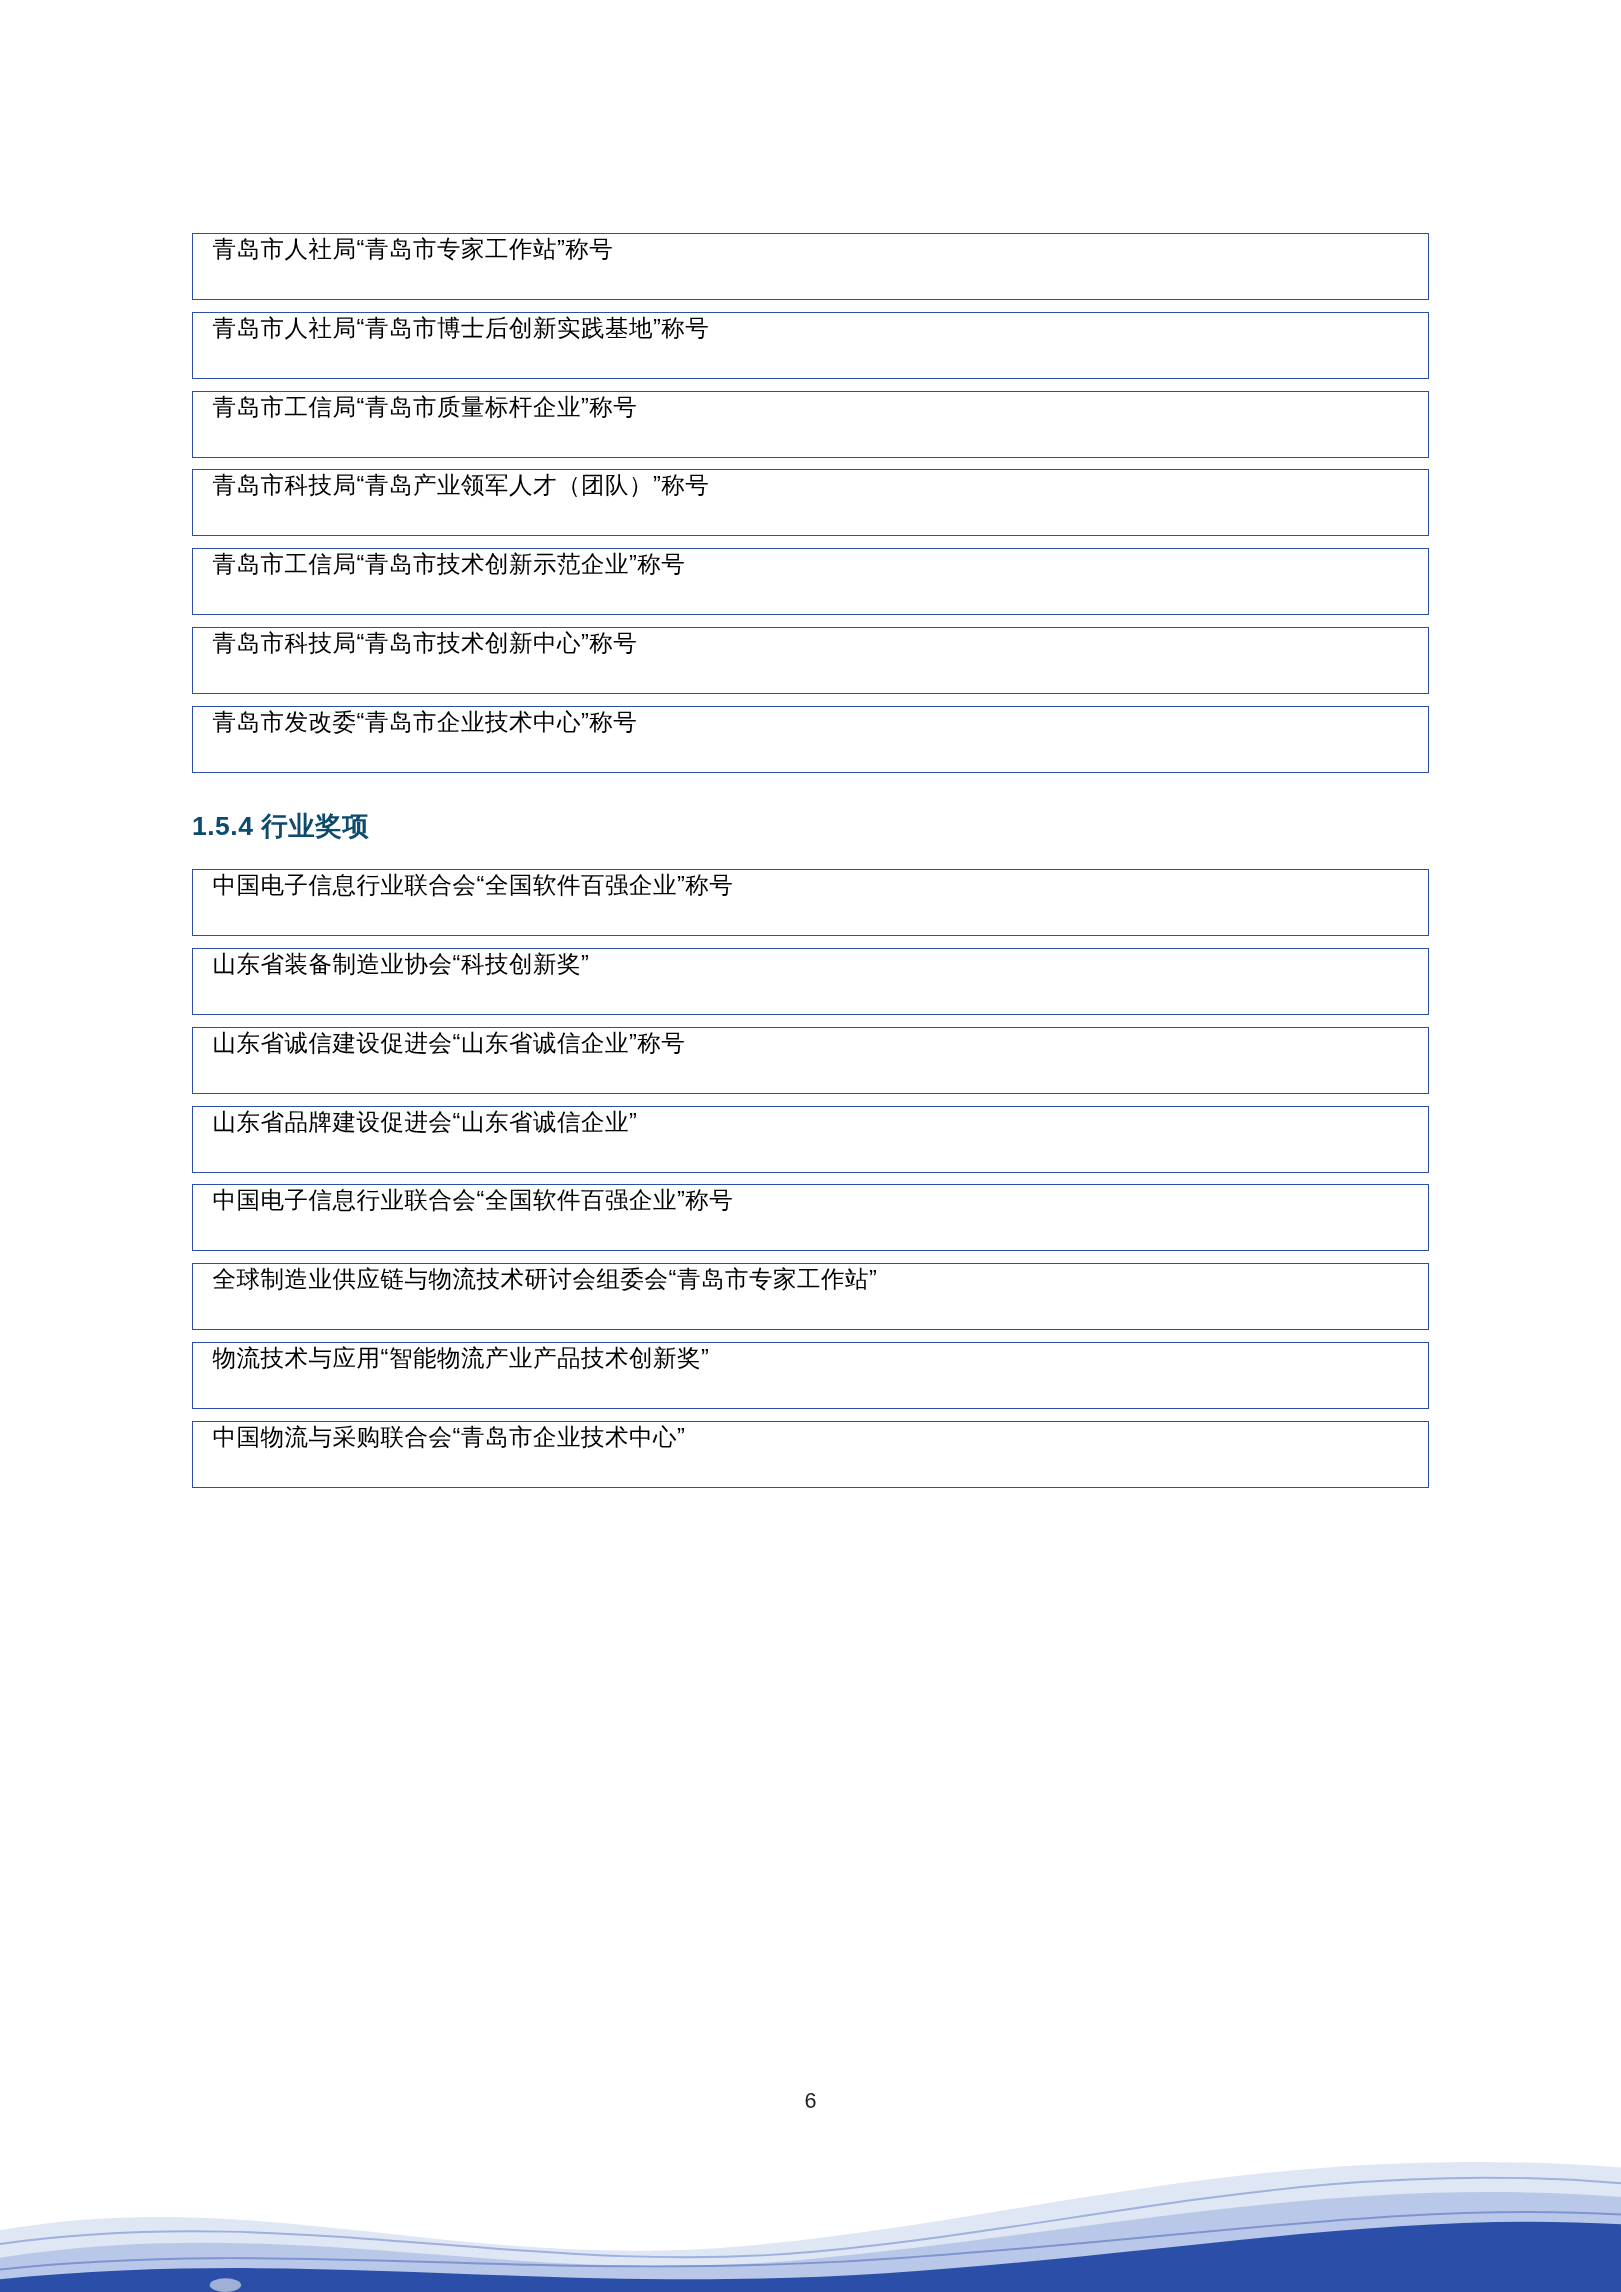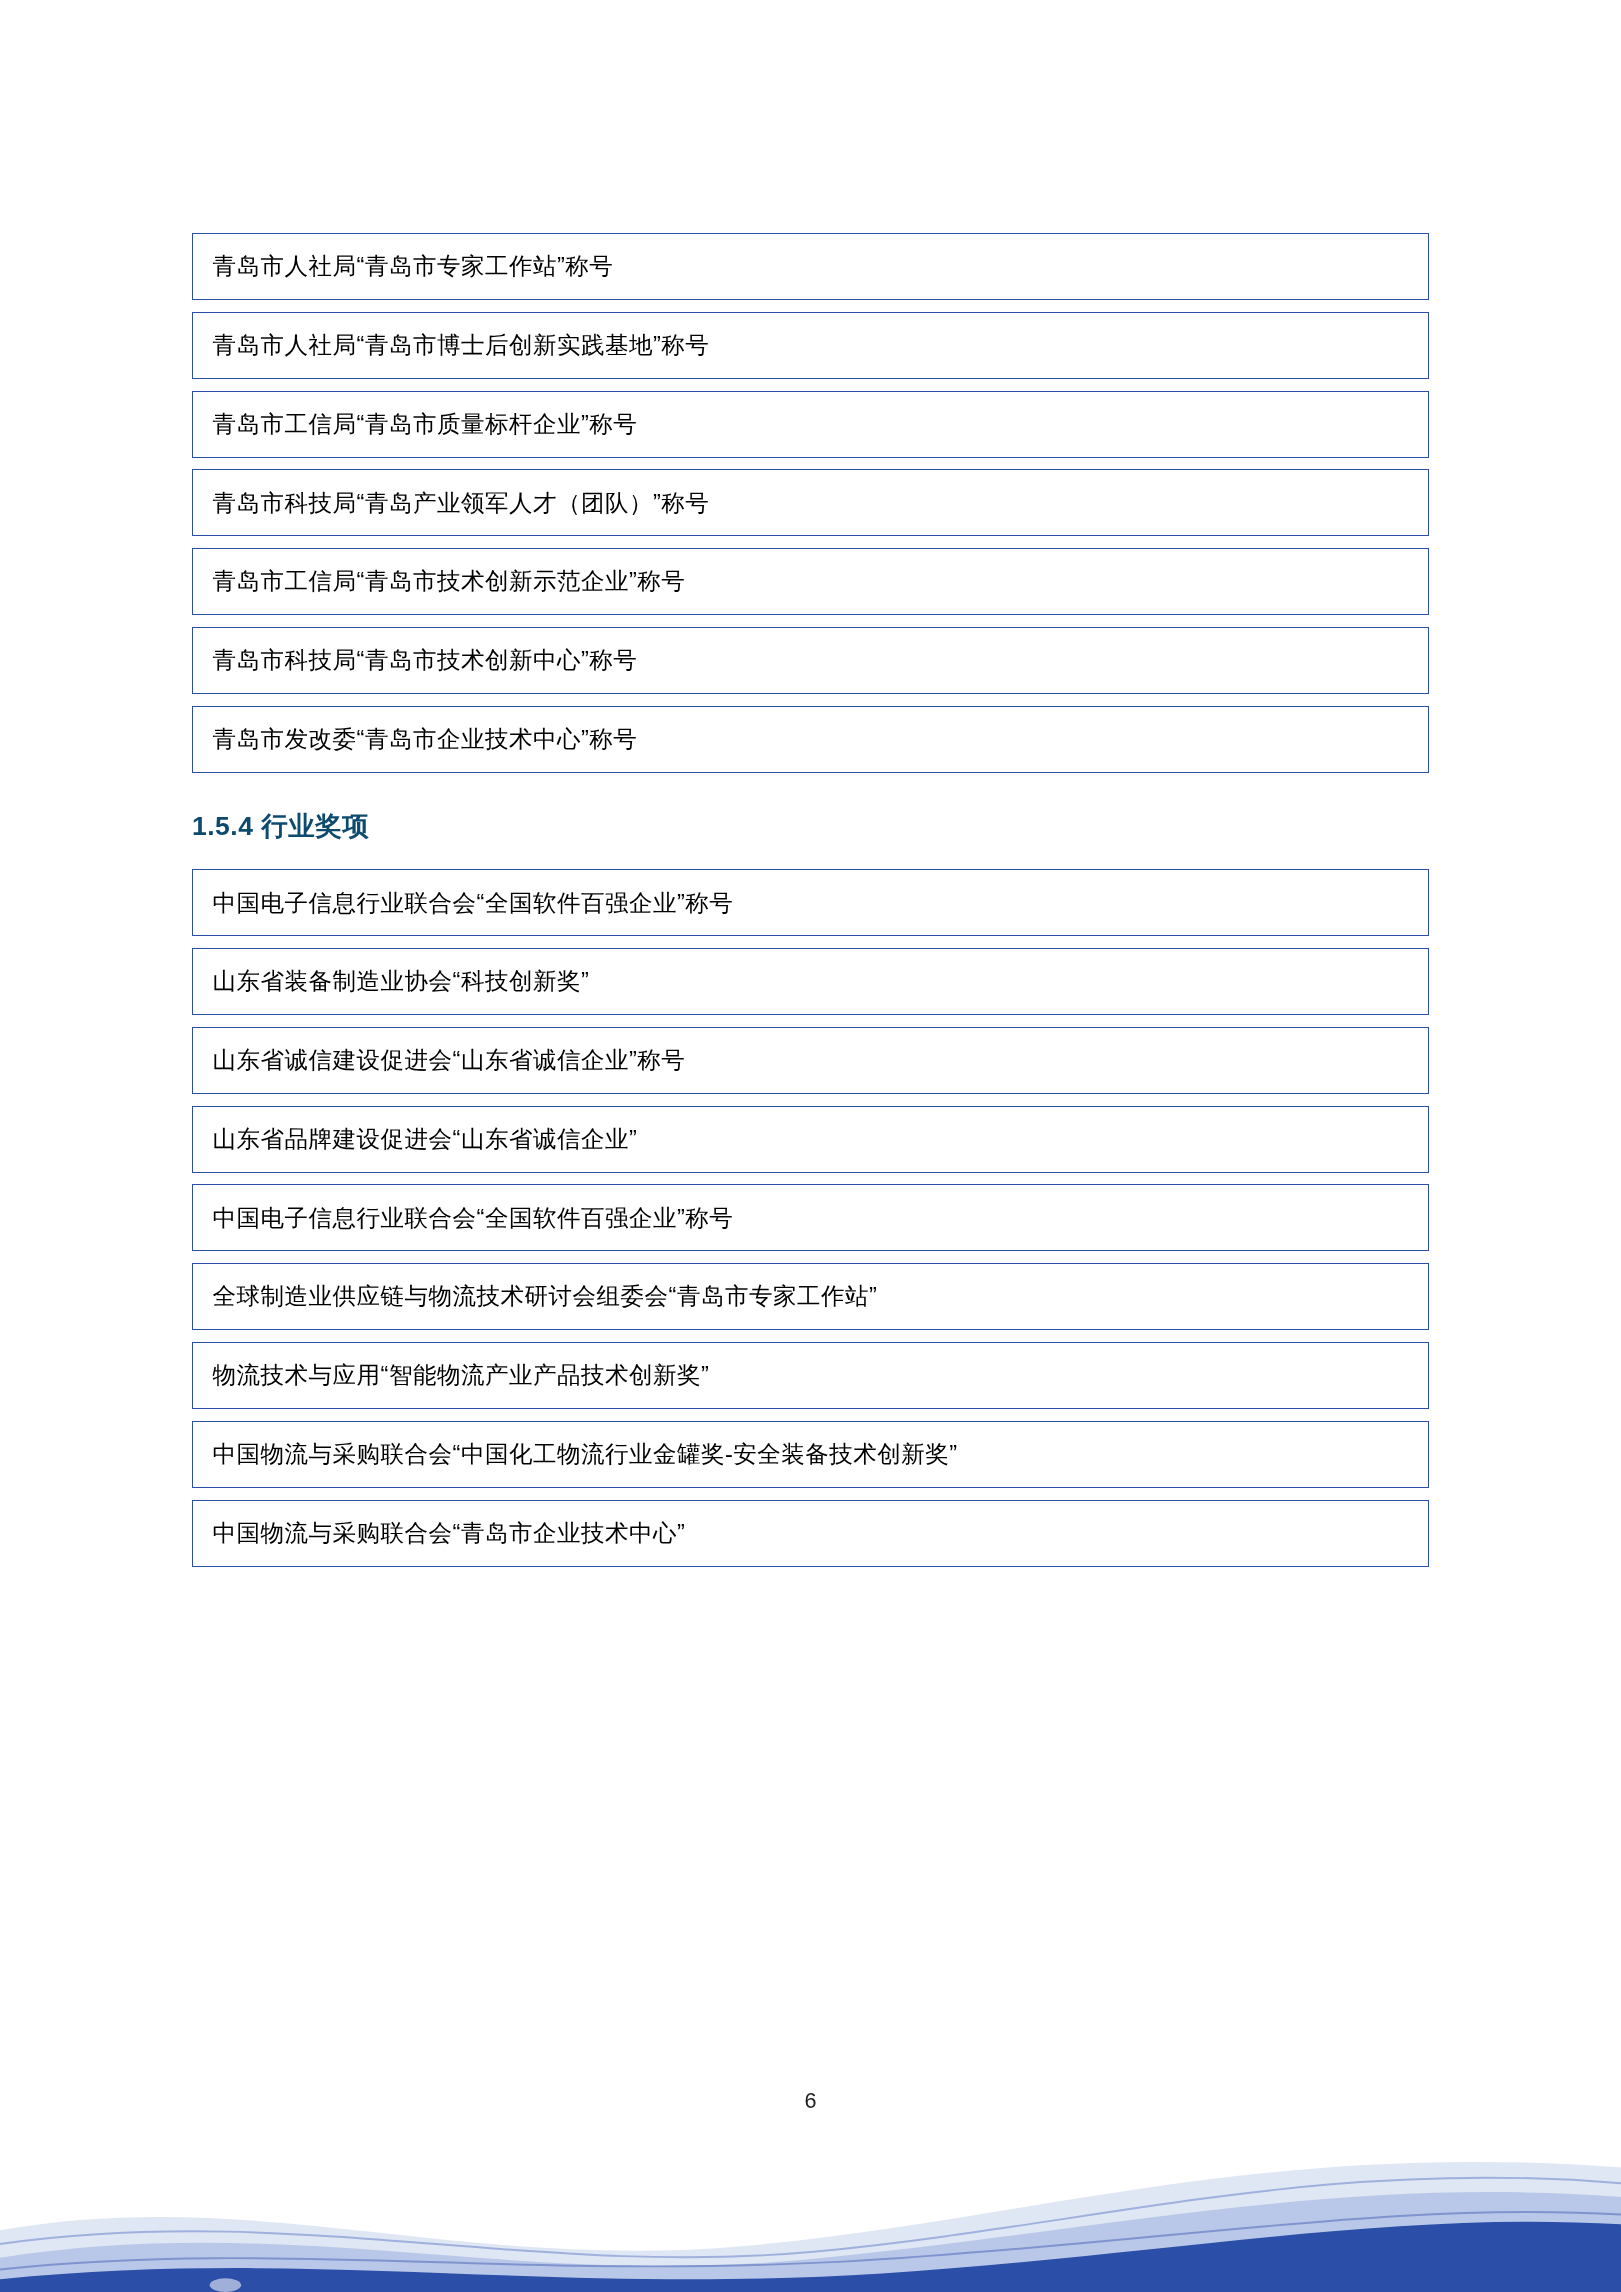--- a/index.html
+++ b/index.html
@@ -25,21 +25,20 @@
     left: 192px;
     top: 233px;
     width: 1237px;
   }
   .row-box {
     border: 1.5px solid #2b4ea8;
     box-sizing: border-box;
     height: 67px;
     margin-bottom: 11.8px;
     display: flex;
-    align-items: center;
     padding-left: 19.6px;
     background: #ffffff;
   }
   .row-text {
     font-size: 23.5px;
     color: #000000;
     line-height: 1.3;
     letter-spacing: 0.5px;
   }
   .section-heading {
@@ -117,23 +116,20 @@
       <div class="row-box">
         <span class="row-text">中国电子信息行业联合会“全国软件百强企业”称号</span>
       </div>
       <div class="row-box">
         <span class="row-text">全球制造业供应链与物流技术研讨会组委会“青岛市专家工作站”</span>
       </div>
       <div class="row-box">
         <span class="row-text">物流技术与应用“智能物流产业产品技术创新奖”</span>
       </div>
       <div class="row-box">
-        <span class="row-text">中国物流与采购联合会“中国化工物流行业金罐奖-安全装备技术创新奖”</span>
-      </div>
-      <div class="row-box">
         <span class="row-text">中国物流与采购联合会“青岛市企业技术中心”</span>
       </div>
     </div>
 
   </div>
 
   <div class="page-number">6</div>
 
   <svg class="footer-art" viewBox="0 0 1654 260" preserveAspectRatio="none">
     <path d="M0,196 C260,150 470,238 760,212 C1040,188 1280,104 1654,132 L1654,260 L0,260 Z" fill="#dfe6f4"></path>

